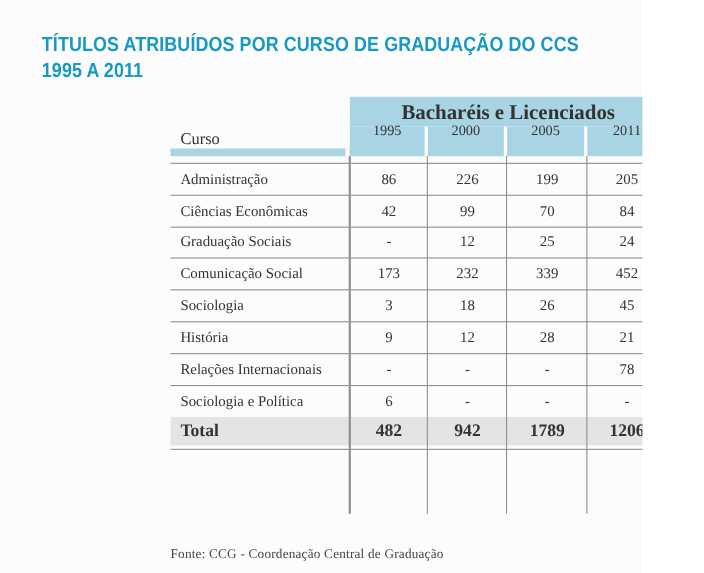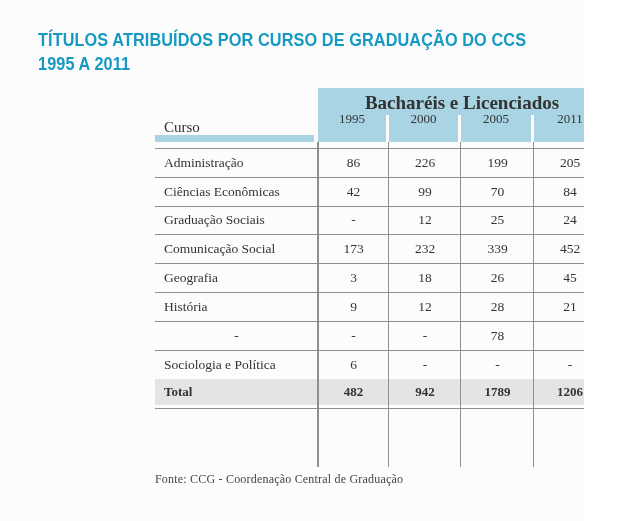--- a/index.html
+++ b/index.html
@@ -49,29 +49,29 @@
     border-bottom:1.5px solid var(--line,#8f8f8f);
     font-size:13.5px;
   }
   .row:last-child { border-bottom:none; }
   .course { padding-left:9px; }
   .num { text-align:center; }
   .total-row {
     display:grid;
     grid-template-columns:163px 71px 72px 73px 72px;
     height:26px; align-items:center; background:var(--total_bg,#e4e4e6);
-    font-weight:bold; font-size:13px;
+    font-weight:bold; font-size:16px;
   }
   .bottom-line { margin-top:2.5px; height:1.5px; background:var(--line,#8f8f8f); }
   .divider {
     position:absolute; top:54px; height:325px; width:1.5px;
     background:var(--line,#8f8f8f);
   }
   .source {
-    position:absolute; left:155px; top:472px;
+    position:absolute; left:155px; top:496px;
     font-size:12px; color:#454545; letter-spacing:0.2px;
   }
 </style>
 </head>
 <body>
 
 <div class="sheet">
 
   <div class="title">
     <div>TÍTULOS ATRIBUÍDOS POR CURSO DE GRADUAÇÃO DO CCS</div>
@@ -112,34 +112,35 @@
           <span class="num">24</span>
         </div>
         <div class="row">
           <span class="course">Comunicação Social</span>
           <span class="num">173</span>
           <span class="num">232</span>
           <span class="num">339</span>
           <span class="num">452</span>
         </div>
         <div class="row">
-          <span class="course">Geografia</span>
+          <span class="course">Sociologia</span>
           <span class="num">3</span>
           <span class="num">18</span>
           <span class="num">26</span>
           <span class="num">45</span>
         </div>
         <div class="row">
           <span class="course">História</span>
           <span class="num">9</span>
           <span class="num">12</span>
           <span class="num">28</span>
           <span class="num">21</span>
         </div>
         <div class="row">
+          <span class="course">Relações Internacionais</span>
           <span class="num">-</span>
           <span class="num">-</span>
           <span class="num">-</span>
           <span class="num">78</span>
         </div>
         <div class="row">
           <span class="course">Sociologia e Política</span>
           <span class="num">6</span>
           <span class="num">-</span>
           <span class="num">-</span>

